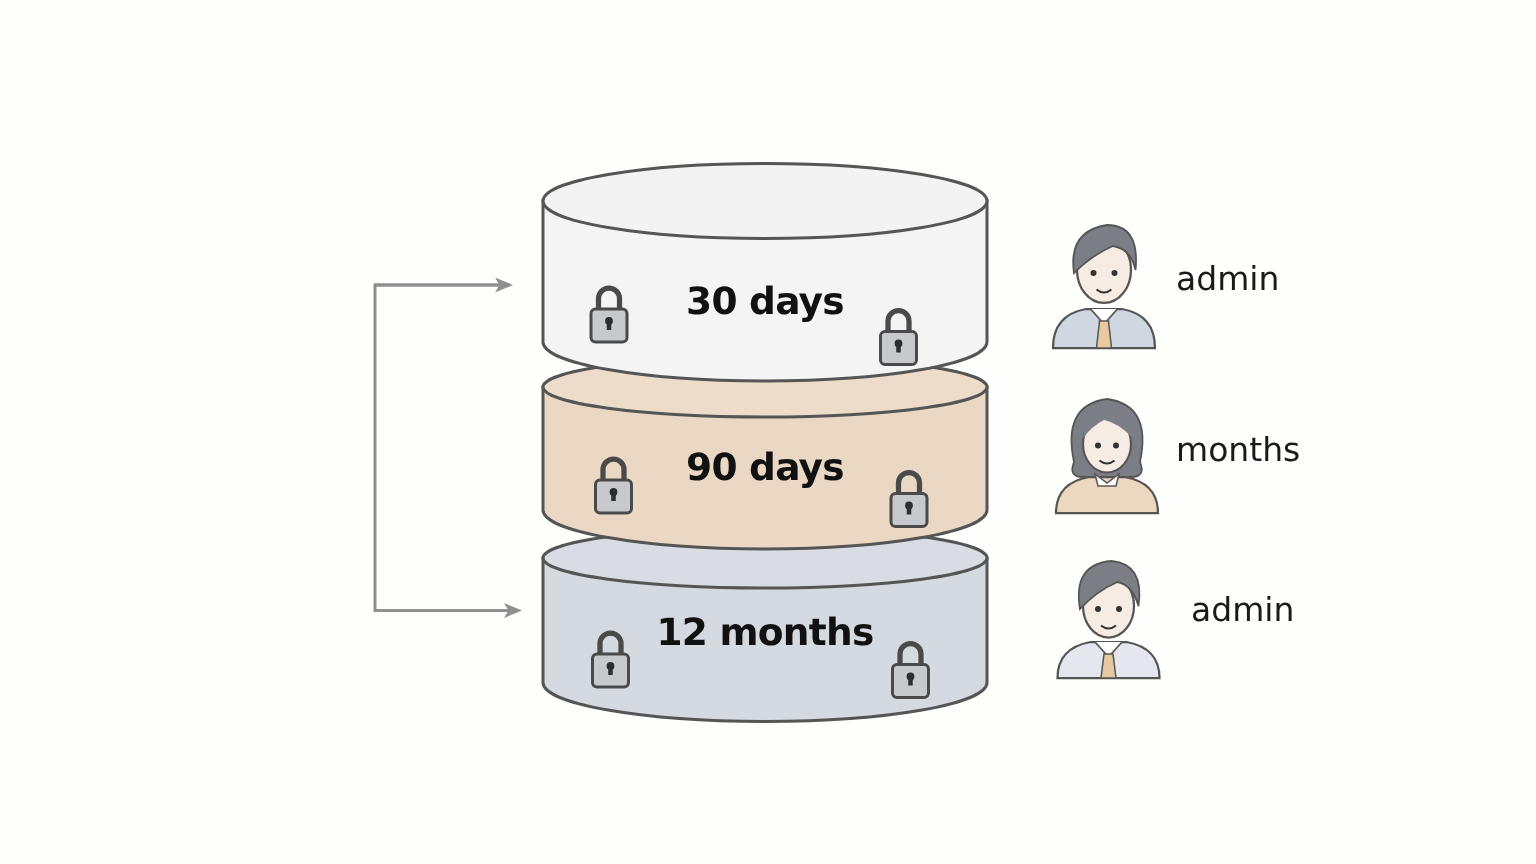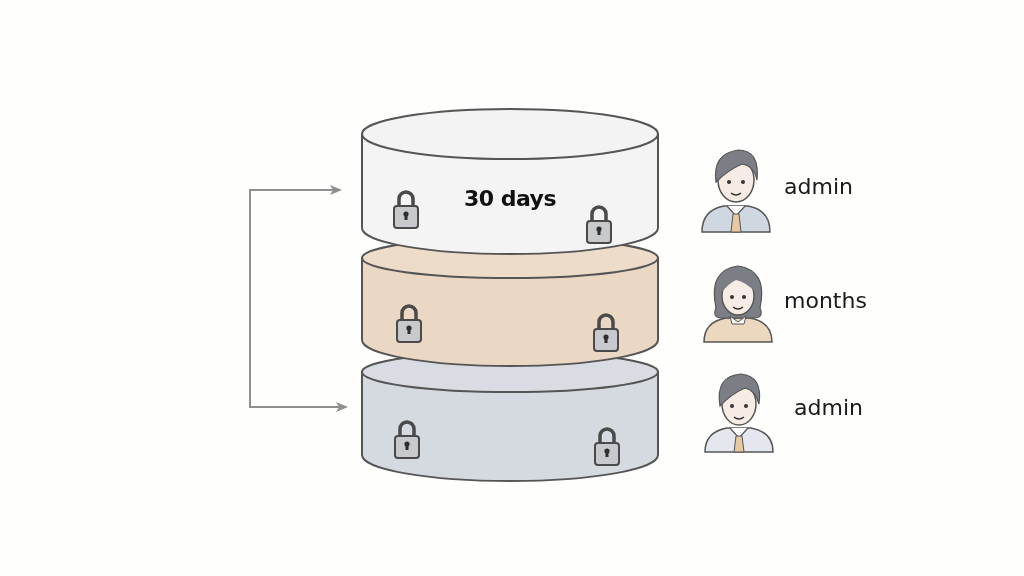--- a/index.html
+++ b/index.html
@@ -4,21 +4,21 @@
 <style>
   html, body { margin: 0; padding: 0; }
   body {
     width: 1024px; height: 576px;
     background: #fefefc;
     position: relative; overflow: hidden;
     font-family: "DejaVu Sans", "Liberation Sans", sans-serif;
   }
   .canvas { position: absolute; left: 0; top: 0; width: 1024px; height: 576px; }
   .tier-label {
-    position: absolute; font-size: 22px; font-weight: bold; color: #111;
+    position: absolute; font-size: 25px; font-weight: bold; color: #111;
     text-align: center; width: 300px; left: 360px; letter-spacing: -0.5px;
   }
   .role-label {
     position: absolute; font-size: 22px; color: #1a1a1a;
   }
 </style>
 </head>
 <body>
 
 <div class="canvas">
@@ -90,17 +90,19 @@
       <path d="M-3,26 L3,26 L5,42 L-5,42 Z" fill="#e6c9a0" stroke="#555" stroke-width="1"></path>
       <ellipse cx="0" cy="-6" rx="17" ry="21" fill="#f6ece3" stroke="#555" stroke-width="1.5"></ellipse>
       <path d="M-19,-4 Q-24,-34 2,-36 Q24,-34 20,-6 Q16,-20 6,-22 Q-8,-16 -19,-4 Z" fill="#7b7f85" stroke="#555" stroke-width="1.2"></path>
       <circle cx="-7" cy="-4" r="2" fill="#333"></circle>
       <circle cx="7" cy="-4" r="2" fill="#333"></circle>
       <path d="M-5,7 Q0,11 5,7" fill="none" stroke="#333" stroke-width="1.4"></path>
     </g>
   </svg>
 
   <div class="tier-label" style="top:186px;">30 days</div>
+  <div class="tier-label" style="top:297px;">90 days</div>
+  <div class="tier-label" style="top:407px;">12 months</div>
 
   <div class="role-label" style="left:784px; top:174px;text-align:right;">admin</div>
   <div class="role-label" style="left:784px; top:288px;">months</div>
   <div class="role-label" style="left:794px; top:395px;">admin</div>
 </div>
 
 </body></html>

